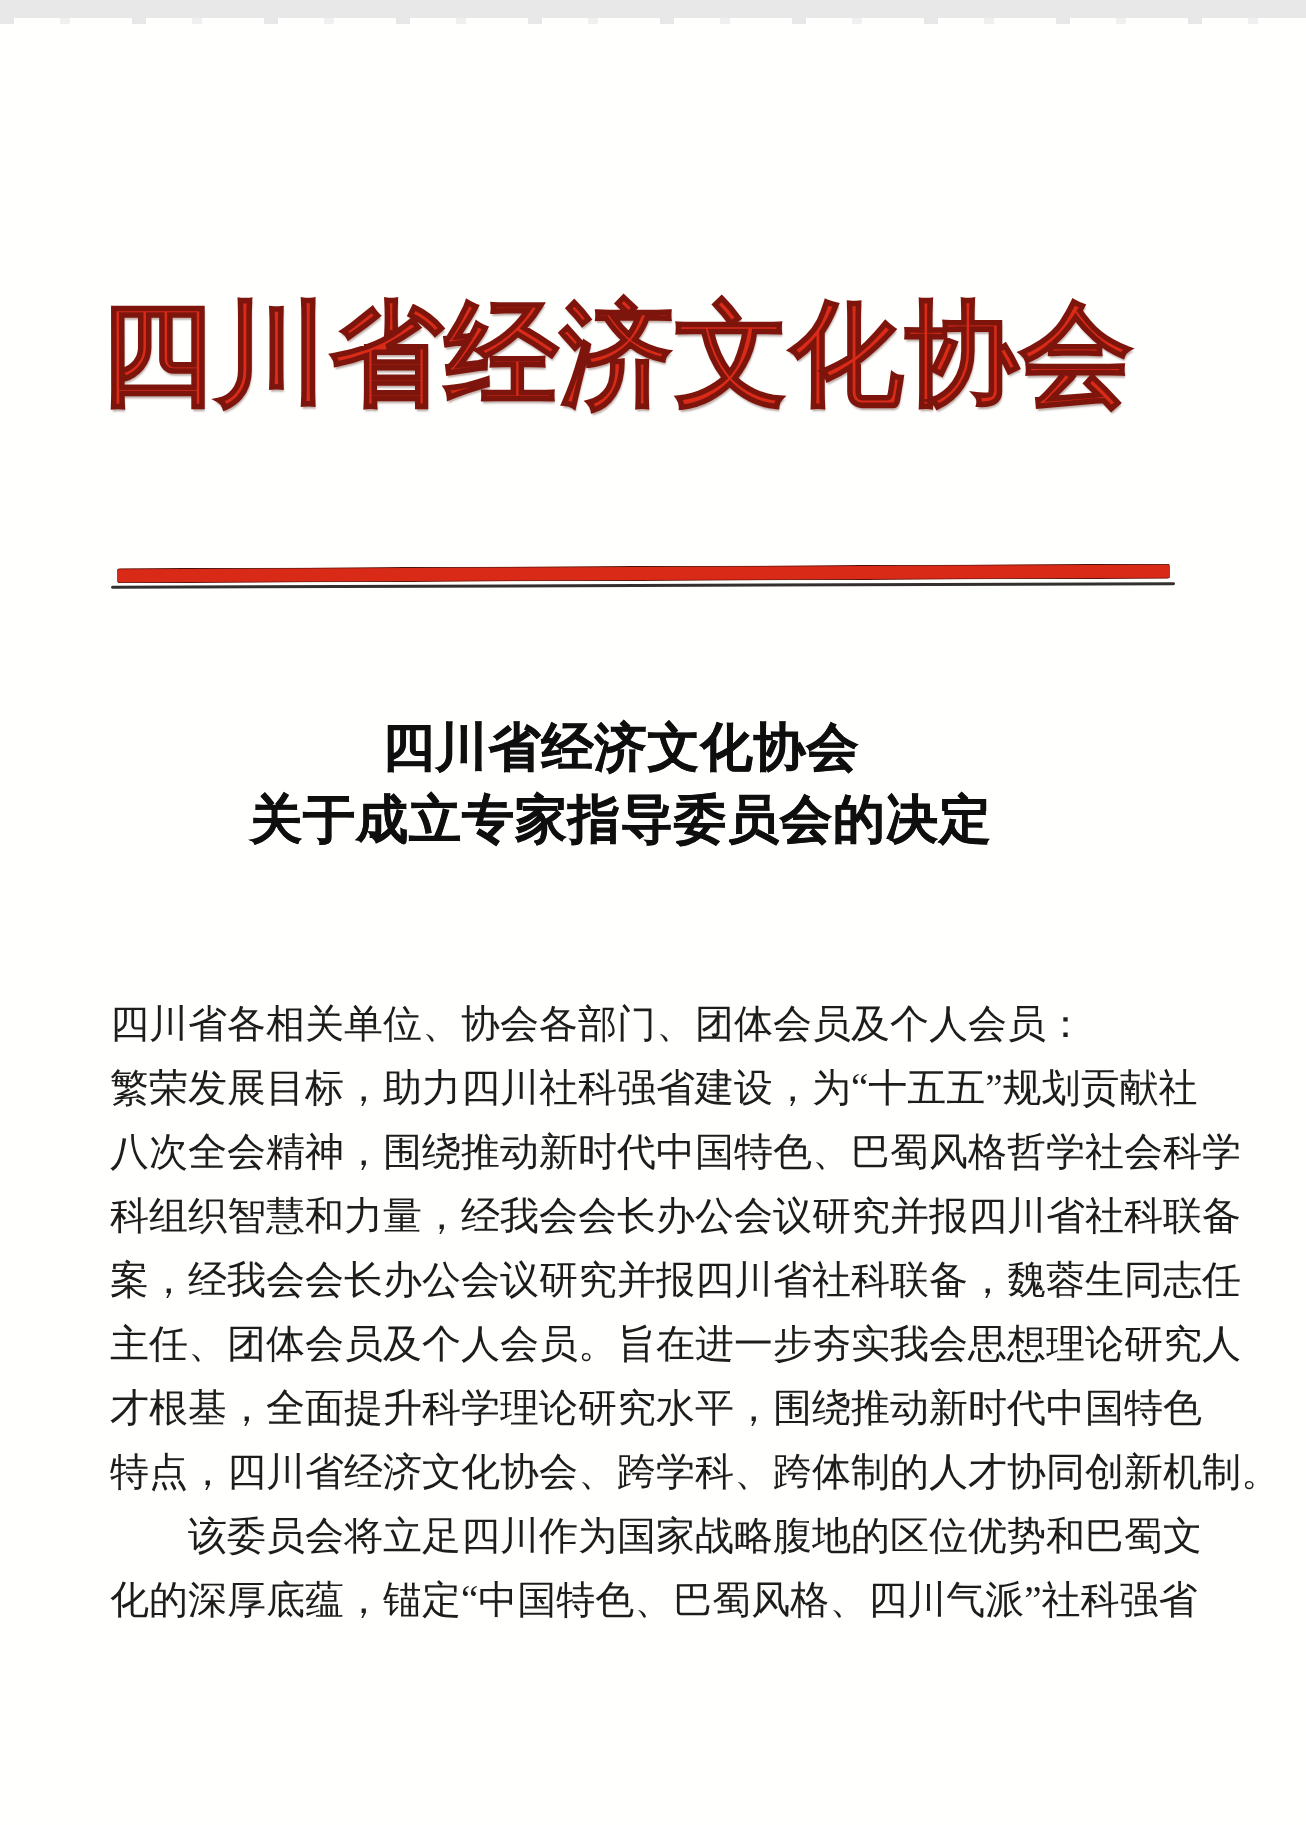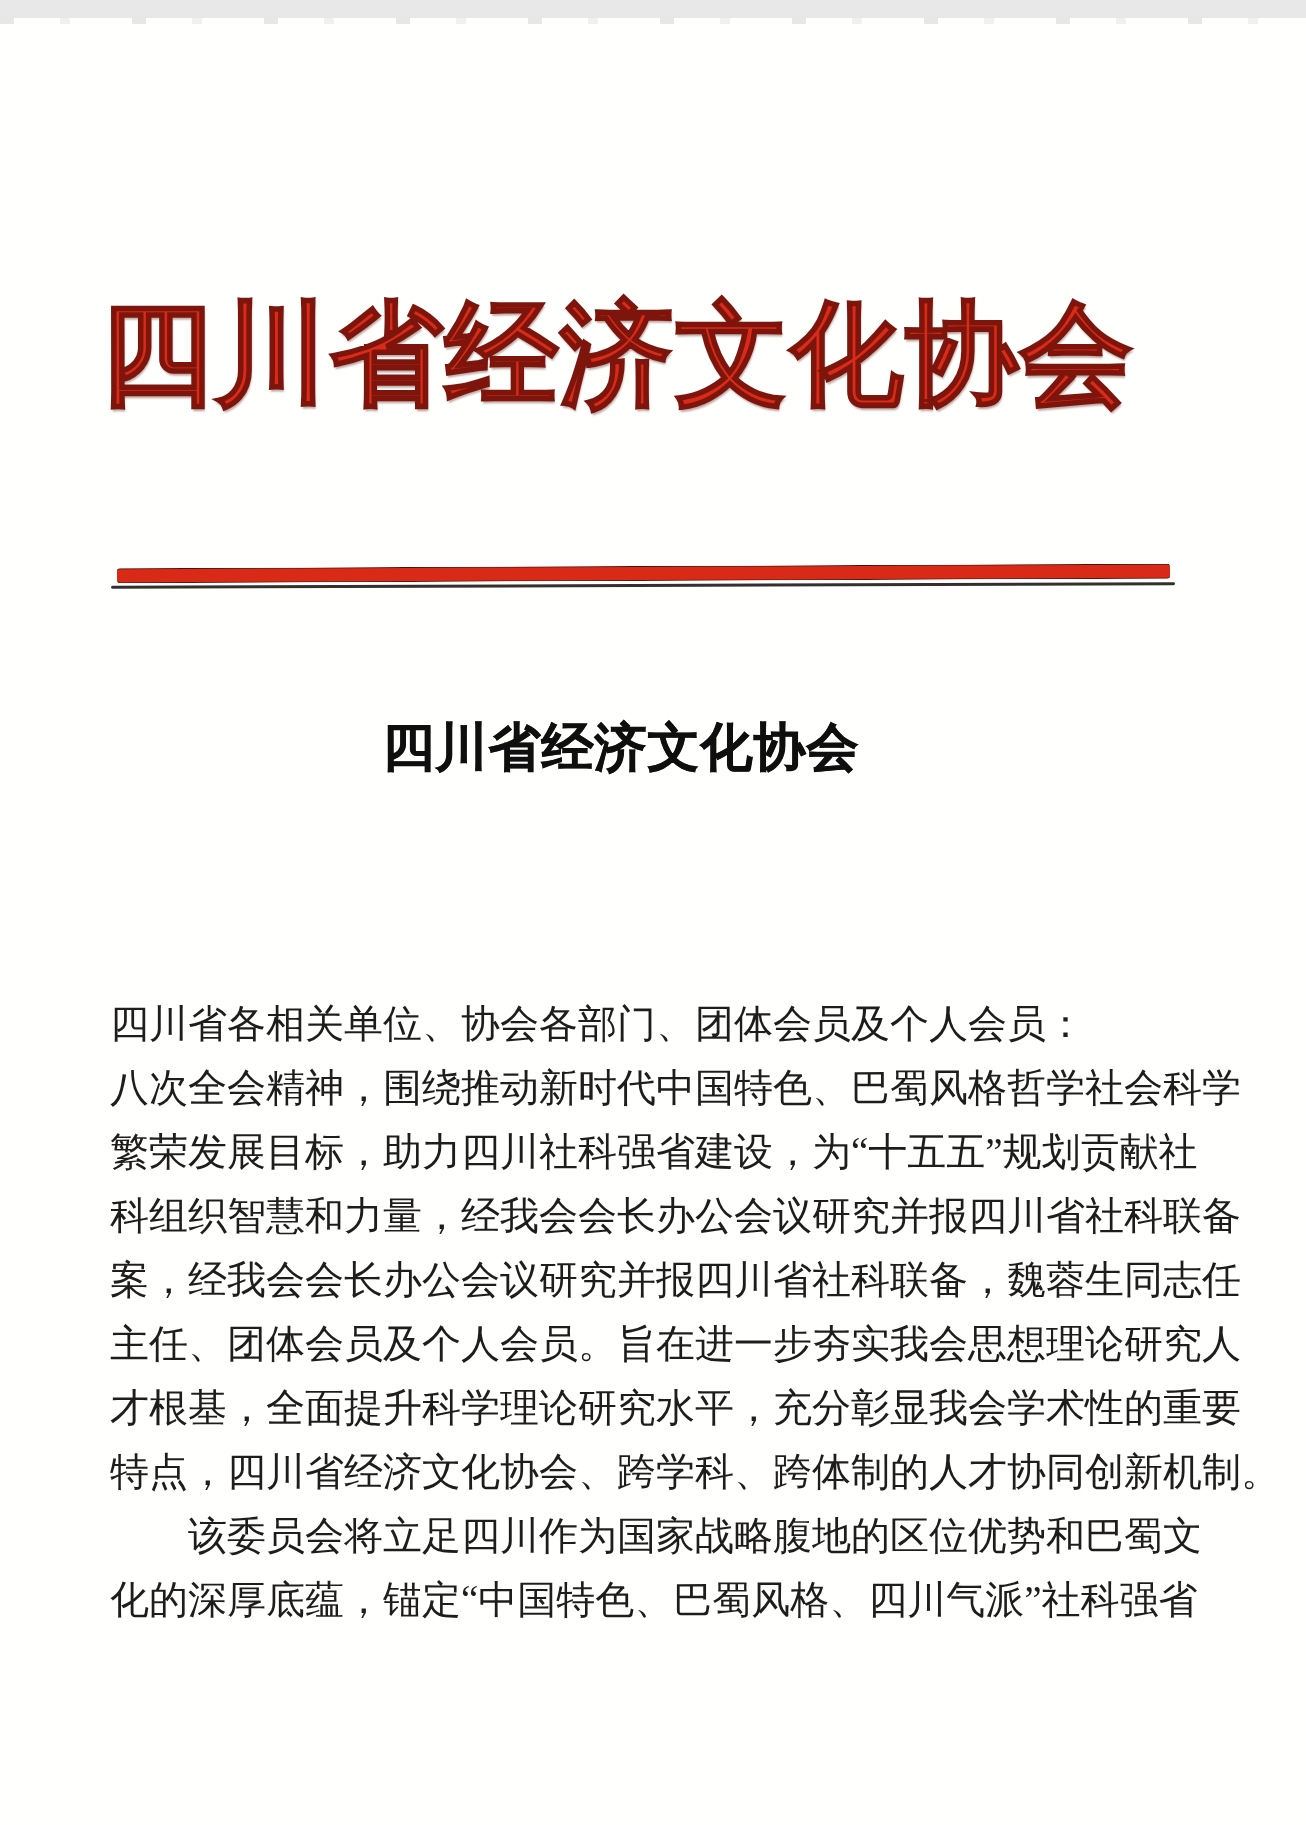--- a/index.html
+++ b/index.html
@@ -70,29 +70,30 @@
 
   <div class="scan-edge"></div>
 
   <div class="org-title">四川省经济文化协会</div>
 
   <div class="red-rule"></div>
   <div class="black-rule"></div>
 
   <div class="doc-title">
     <div>四川省经济文化协会</div>
+    <div>关于成立专家指导委员会的决定</div>
   </div>
 
   <div class="body-block">
     <div class="body-line">四川省各相关单位、协会各部门、团体会员及个人会员：</div>
 
+    <div class="body-line">繁荣发展目标，助力四川社科强省建设，为“十五五”规划贡献社</div>
     <div class="body-line">八次全会精神，围绕推动新时代中国特色、巴蜀风格哲学社会科学</div>
-    <div class="body-line">繁荣发展目标，助力四川社科强省建设，为“十五五”规划贡献社</div>
     <div class="body-line">科组织智慧和力量，经我会会长办公会议研究并报四川省社科联备</div>
     <div class="body-line">案，经我会会长办公会议研究并报四川省社科联备，魏蓉生同志任</div>
     <div class="body-line">主任、团体会员及个人会员。旨在进一步夯实我会思想理论研究人</div>
-    <div class="body-line">才根基，全面提升科学理论研究水平，充分彰显我会学术性的重要</div>
+    <div class="body-line">才根基，全面提升科学理论研究水平，围绕推动新时代中国特色</div>
     <div class="body-line">特点，四川省经济文化协会、跨学科、跨体制的人才协同创新机制。</div>
     <div class="body-line indent">该委员会将立足四川作为国家战略腹地的区位优势和巴蜀文</div>
     <div class="body-line">化的深厚底蕴，锚定“中国特色、巴蜀风格、四川气派”社科强省</div>
   </div>
 
 </div>
 
 </body></html>

